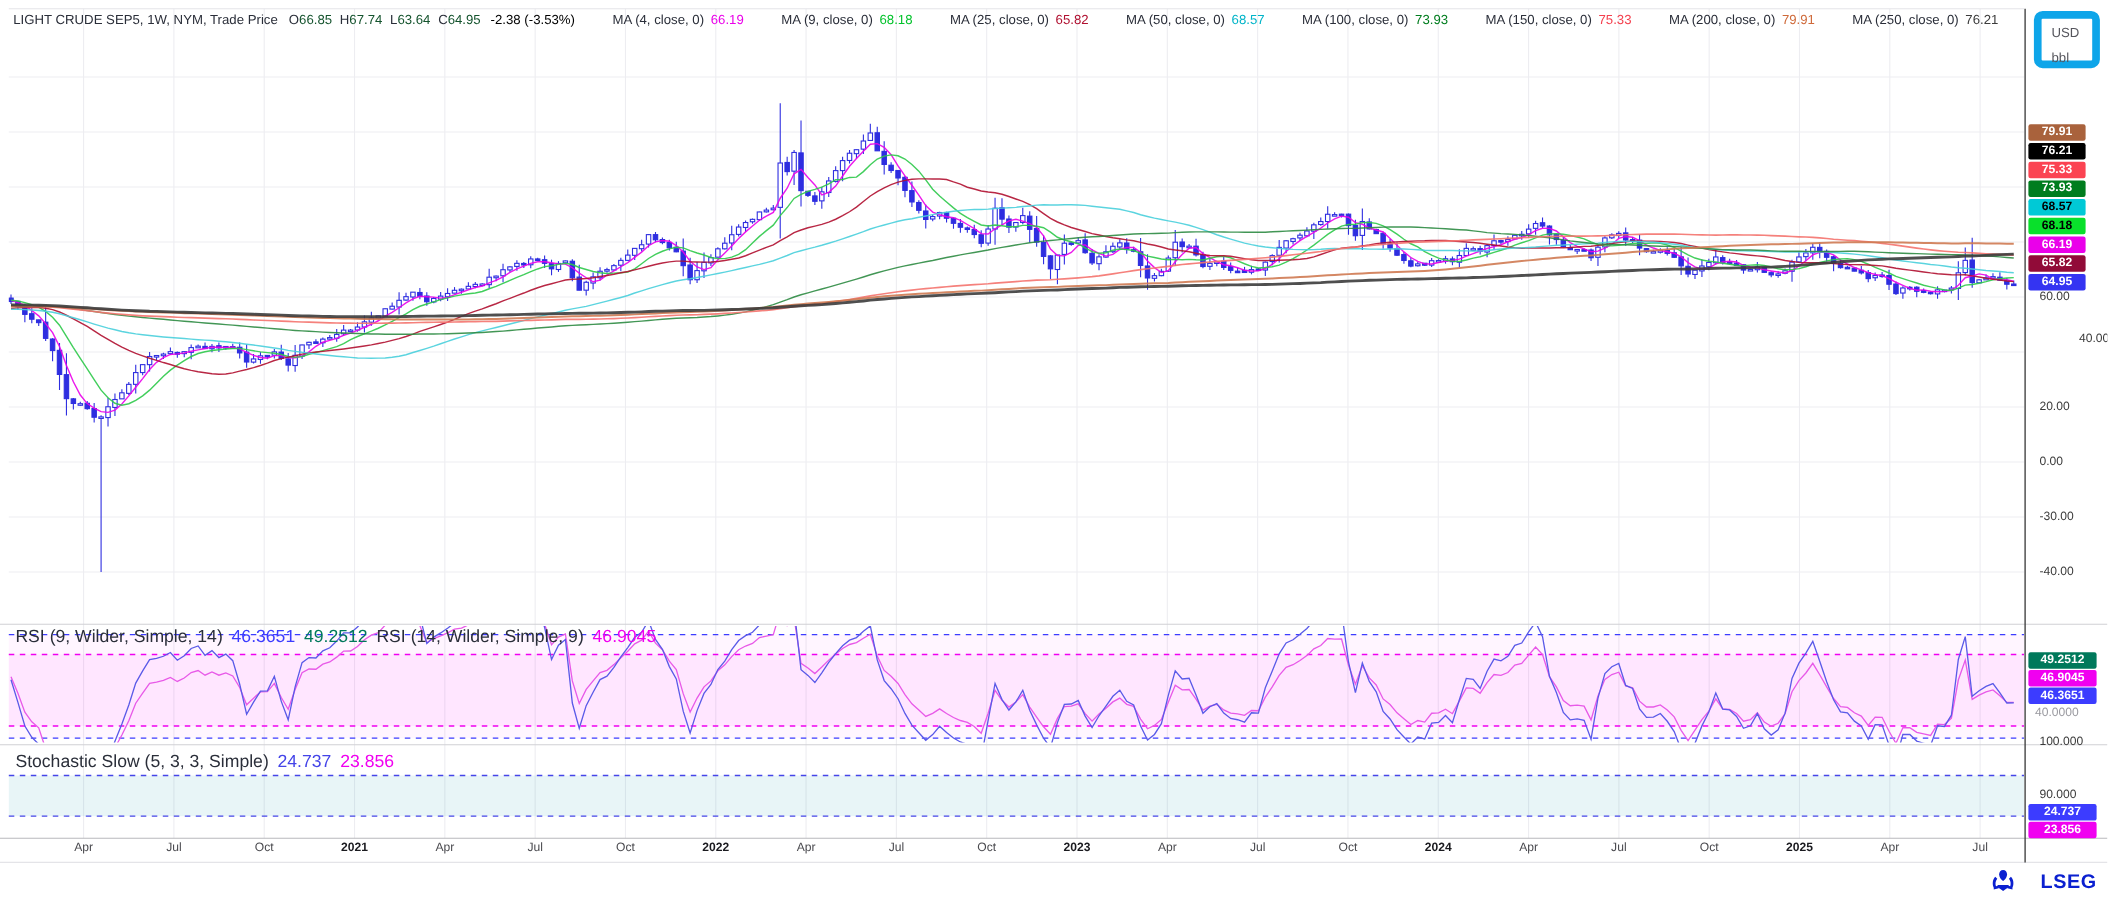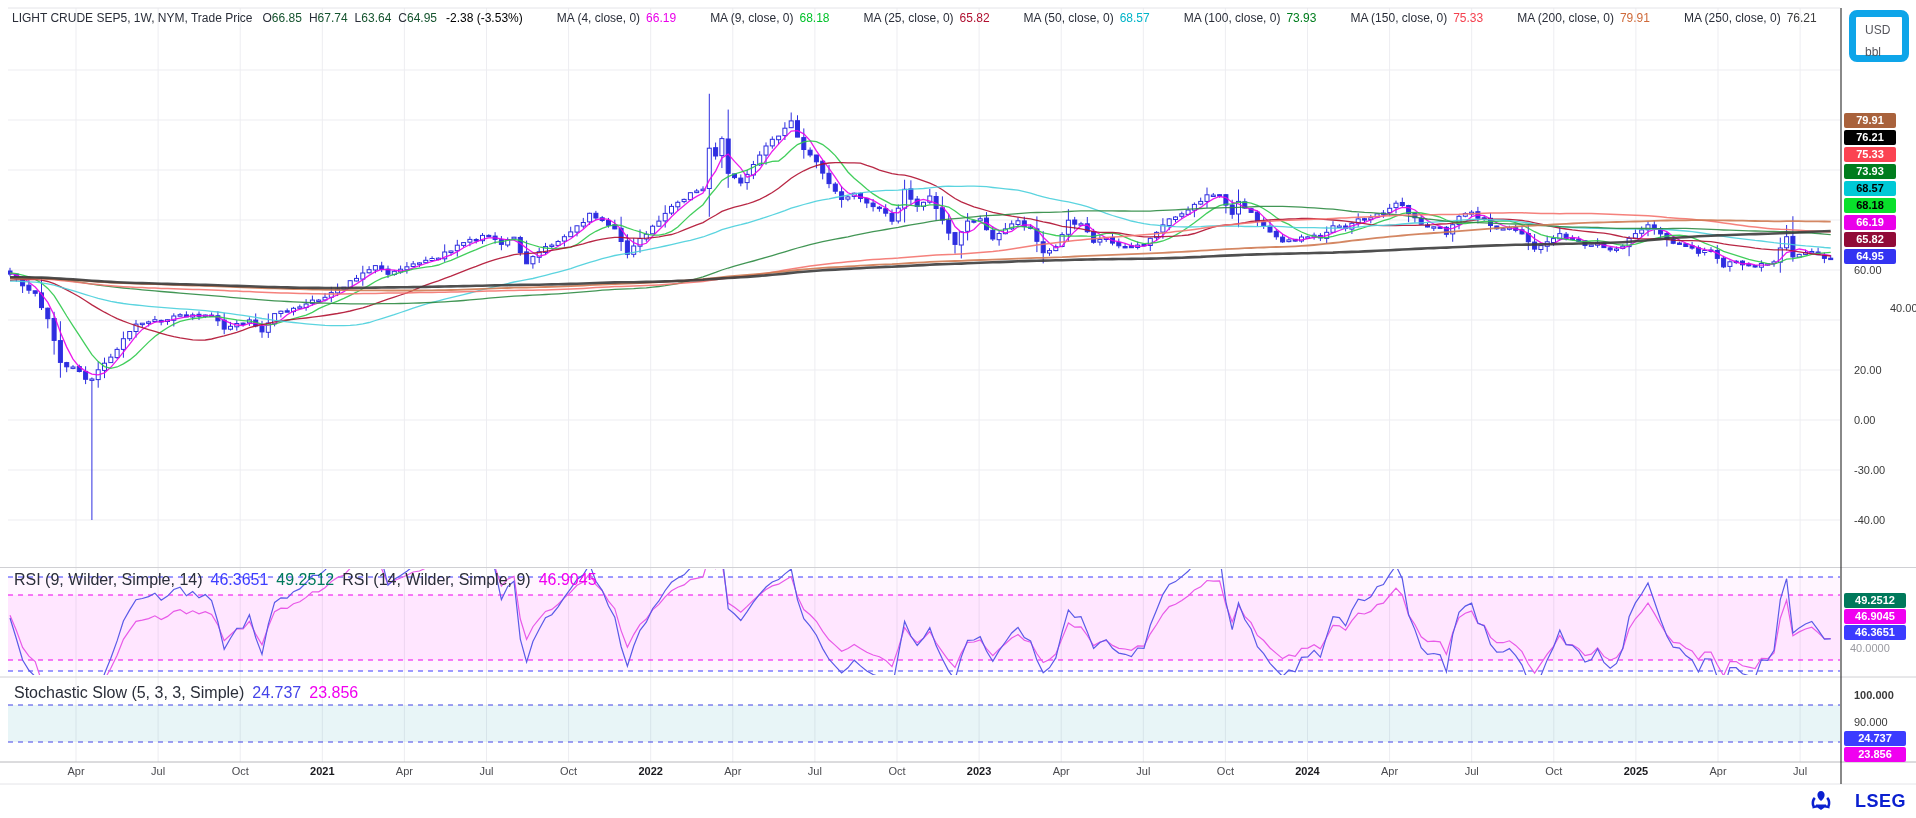--- a/index.html
+++ b/index.html
@@ -725,21 +725,21 @@
       <div class="badge" style="top: 198px; background: rgb(9, 224, 43); color: rgb(0, 0, 0);">68.18</div>
       <div class="badge" style="top: 215px; background: rgb(234, 0, 234); color: rgb(255, 255, 255);">66.19</div>
       <div class="badge" style="top: 232px; background: rgb(145, 11, 56); color: rgb(255, 255, 255);">65.82</div>
       <div class="badge" style="top: 249px; background: rgb(52, 52, 242); color: rgb(255, 255, 255);">64.95</div>
       <div class="paneltitle" style="left: 14px; top: 571px;"><span style="color: rgb(42, 46, 57);">RSI (9, Wilder, Simple, 14)</span><span style="color: rgb(60, 60, 255);">46.3651</span><span style="color: rgb(0, 121, 91);">49.2512</span><span style="color: rgb(42, 46, 57);">RSI (14, Wilder, Simple, 9)</span><span style="color: rgb(240, 0, 240);">46.9045</span></div>
       <div class="badge wide" style="top: 593px; background: rgb(0, 121, 91); color: rgb(255, 255, 255);">49.2512</div>
       <div class="badge wide" style="top: 609px; background: rgb(240, 0, 240); color: rgb(255, 255, 255);">46.9045</div>
       <div class="badge wide" style="top: 625px; background: rgb(60, 60, 255); color: rgb(255, 255, 255);">46.3651</div>
       <div class="tick faint abs" style="left: 1850px; top: 642px;">40.0000</div>
       <div class="paneltitle" style="left: 14px; top: 684px;"><span style="color: rgb(42, 46, 57);">Stochastic Slow (5, 3, 3, Simple)</span><span style="color: rgb(68, 68, 232);">24.737</span><span style="color: rgb(240, 0, 240);">23.856</span></div>
-      <div class="tick abs" style="top: 689px; font-weight: bold;">100.000</div>
+      <div class="tick abs" style="top: 668px;">100.000</div>
       <div class="tick abs" style="top: 716px;">90.000</div>
       <div class="badge wide" style="top: 731px; background: rgb(60, 60, 255); color: rgb(255, 255, 255);">24.737</div>
       <div class="badge wide" style="top: 747px; background: rgb(240, 0, 240); color: rgb(255, 255, 255);">23.856</div>
       <div class="xlab" style="left: 41px;">Apr</div>
       <div class="xlab" style="left: 123.1px;">Jul</div>
       <div class="xlab" style="left: 205.2px;">Oct</div>
       <div class="xlab yr" style="left: 287.3px;">2021</div>
       <div class="xlab" style="left: 369.4px;">Apr</div>
       <div class="xlab" style="left: 451.5px;">Jul</div>
       <div class="xlab" style="left: 533.6px;">Oct</div>

